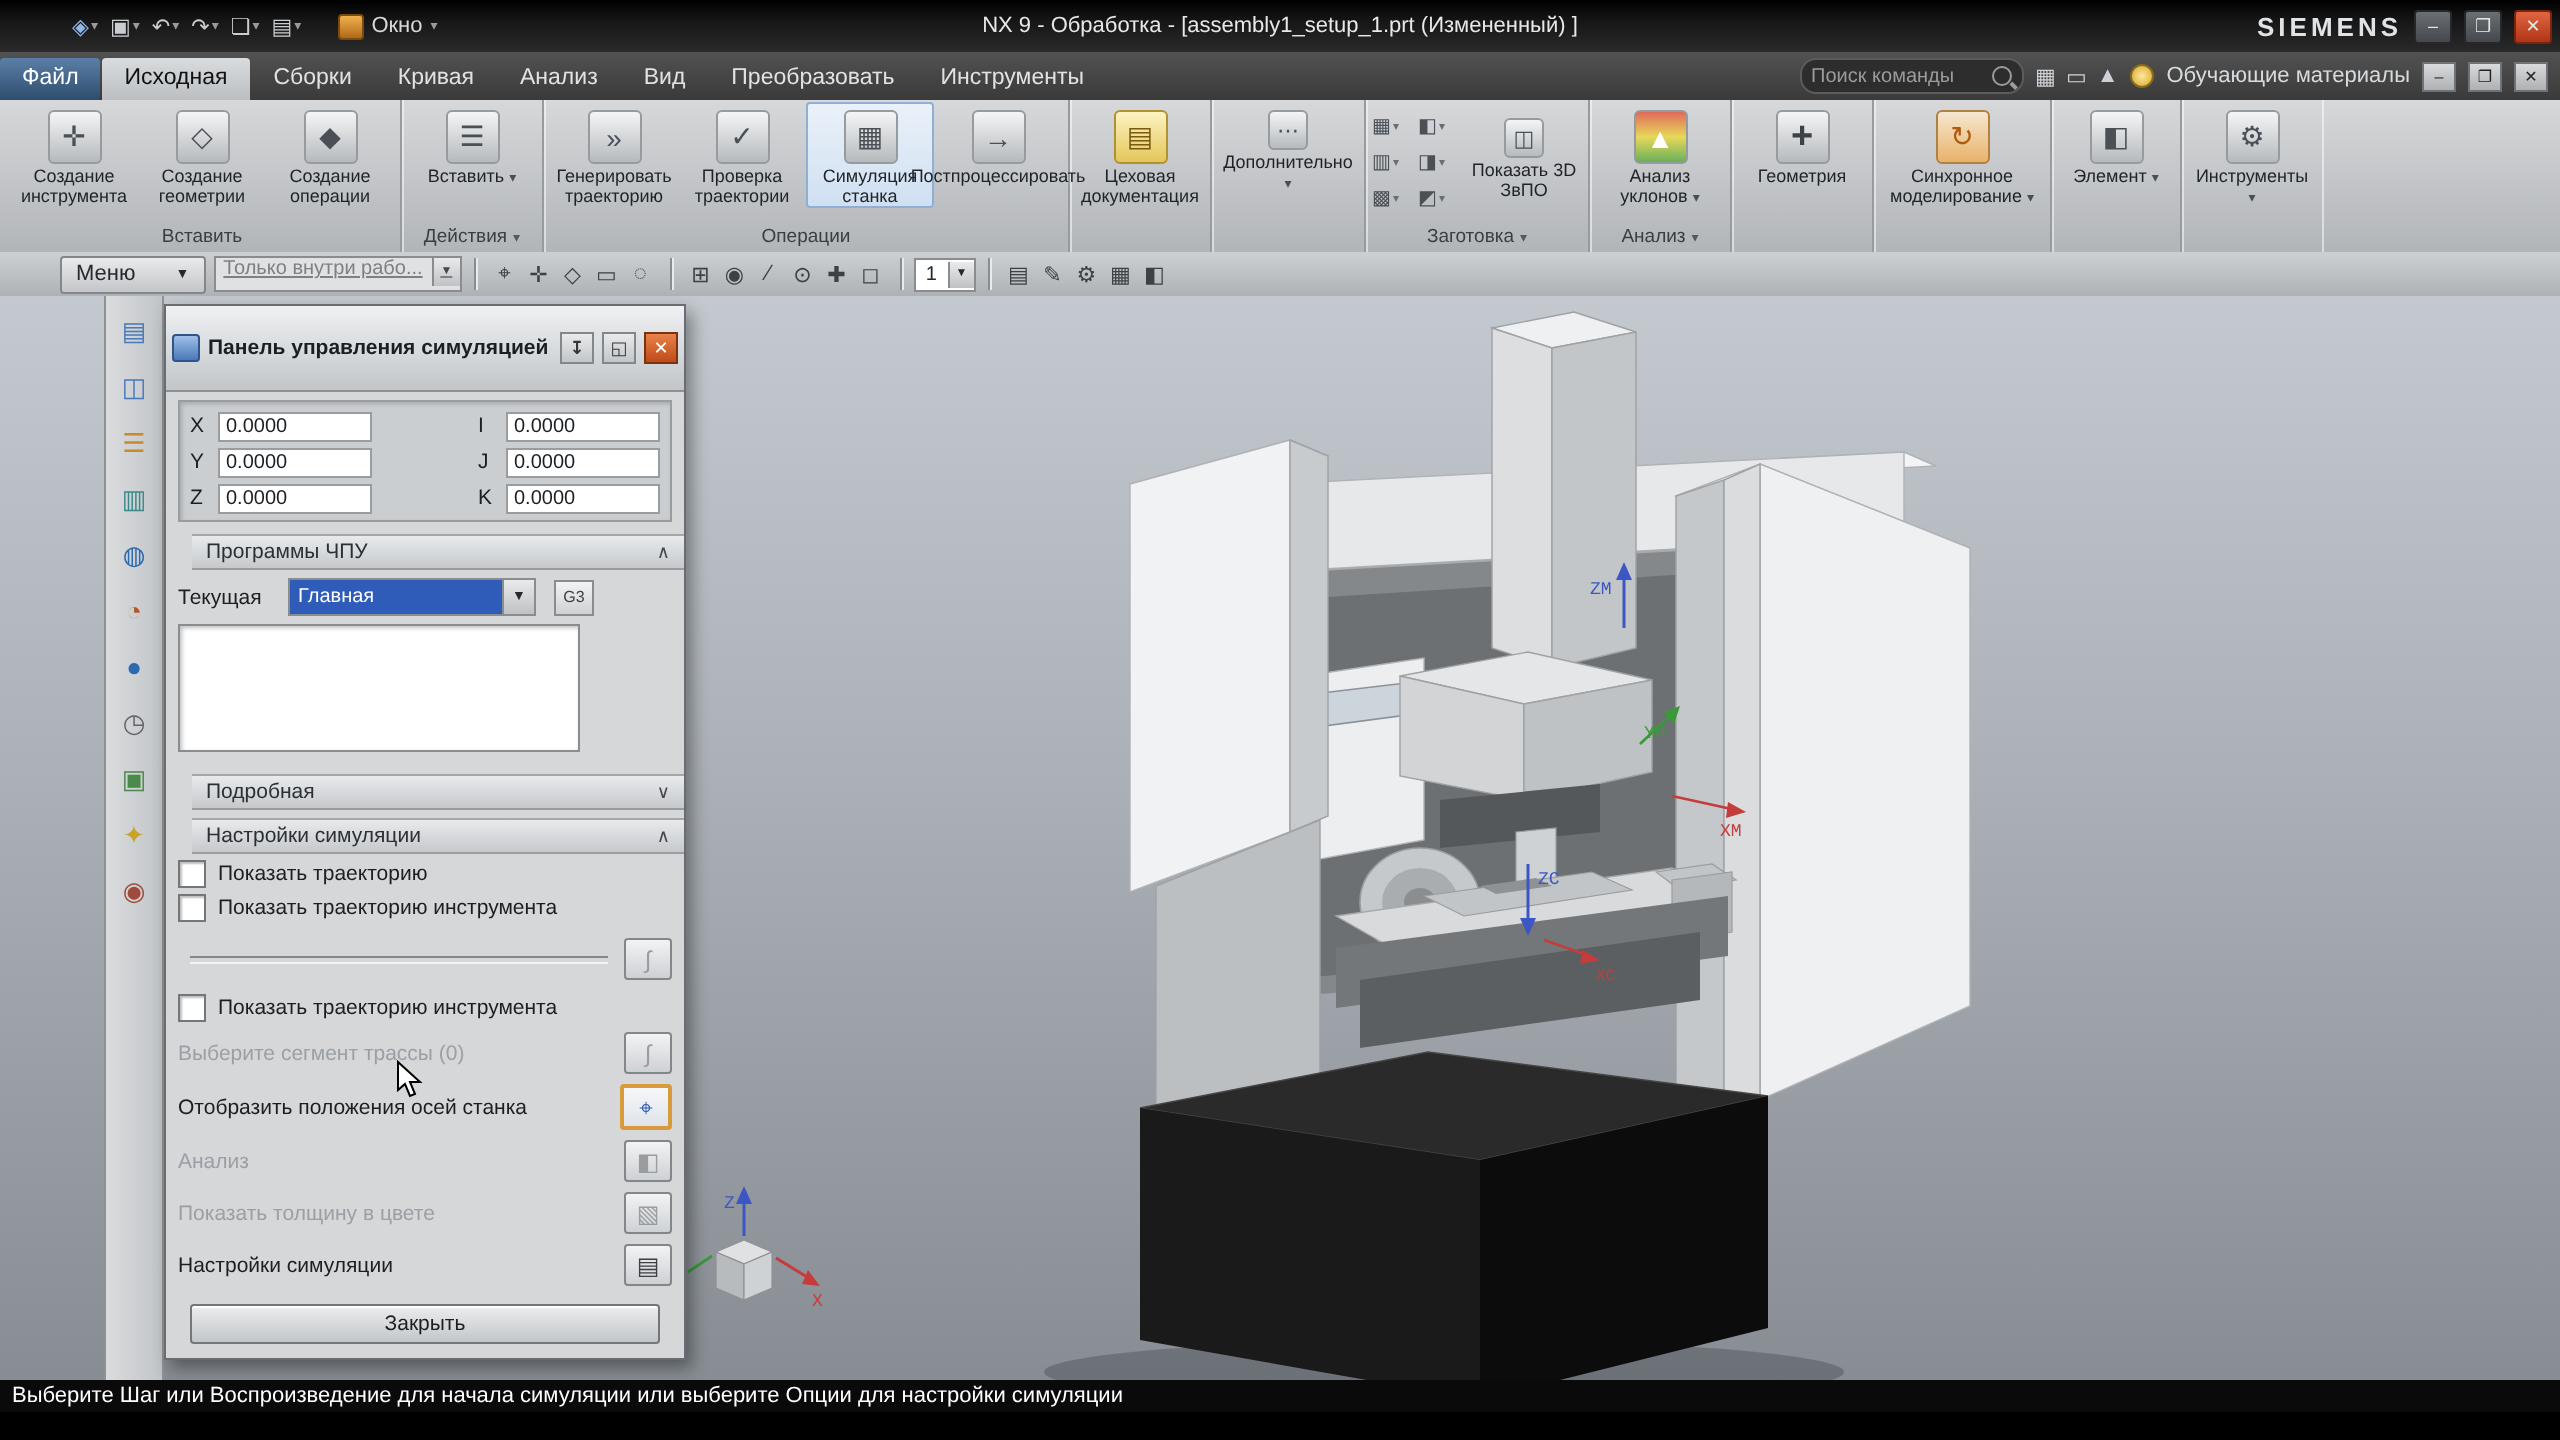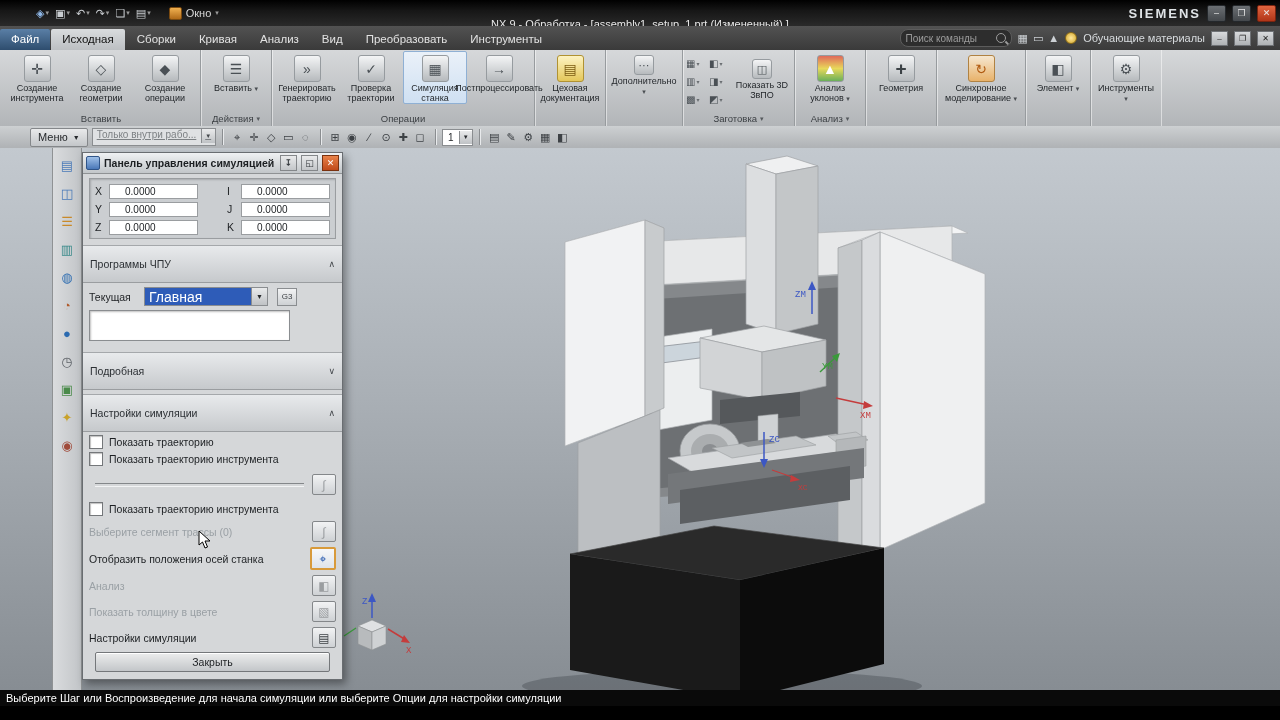--- a/index.html
+++ b/index.html
@@ -8,21 +8,21 @@
   .abs{position:absolute;}
   
   .titlebar{top:0;left:0;right:0;height:26px;background:linear-gradient(#000 0%,#161616 40%,#2a2a2a 100%);
             display:flex;align-items:center;color:#d8d8d8;font-size:11px;}
   .qa{display:flex;align-items:center;gap:2px;margin-left:34px;}
   .qa-item{display:flex;align-items:center;height:18px;padding:0 2px;}
   .qa-item .g{font-size:11px;}
   .qa-item .c{font-size:7px;color:#9a9a9a;margin-left:1px;}
   .win-menu{display:flex;align-items:center;gap:4px;margin-left:10px;padding:2px 6px;}
   .win-menu .ico{width:11px;height:11px;background:linear-gradient(#f0b050,#b06a18);border:1px solid #7a4a10;border-radius:2px;}
-  .tb-title{left:0;right:0;top:11px;height:26px;display:flex;align-items:center;justify-content:center;
+  .tb-title{left:0;right:0;top:0;height:26px;display:flex;align-items:center;justify-content:center;
             color:#e8e8e8;font-size:11px;pointer-events:none;}
   .tb-right{margin-left:auto;display:flex;align-items:center;gap:6px;margin-right:4px;}
   .brand{font-size:13px;font-weight:bold;letter-spacing:2px;color:#dfe3e6;}
   .wbtn{width:17px;height:15px;display:flex;align-items:center;justify-content:center;font-size:9px;
         background:linear-gradient(#6b6f73,#44484c);border:1px solid #24282c;color:#e8e8e8;border-radius:2px;}
   .wbtn.close{background:linear-gradient(#e06540,#b03518);border-color:#7a2410;}
   
   .tabrow{top:26px;left:0;right:0;height:24px;background:linear-gradient(#525252,#3a3a3a);
           display:flex;align-items:flex-end;color:#e2e2e2;font-size:11.5px;}
   .tab{padding:4px 11px 5px;margin-right:1px;white-space:nowrap;}
@@ -57,21 +57,21 @@
   .ricon.plus{font-size:19px;font-weight:bold;color:#3c4246;}
   .rlabel{font-size:9px;line-height:10px;text-align:center;color:#1f2327;}
   .rlabel .c{font-size:7px;color:#4a4e52;}
   .sicons{display:grid;grid-template-columns:repeat(2,22px);grid-auto-rows:17px;gap:1px;padding-top:4px;margin-right:2px;}
   .sico{display:flex;align-items:center;font-size:10px;color:#4a5055;gap:1px;}
   .sico .c{font-size:6px;color:#6a6e72;}
   .show3d{display:flex;flex-direction:column;align-items:center;width:58px;padding-top:8px;}
   
   .toolbar{top:126px;left:0;right:0;height:22px;background:linear-gradient(#cdd0d2,#afb2b5);
            border-bottom:1px solid #74777a;display:flex;align-items:center;gap:4px;padding-left:30px;font-size:11px;color:#26292c;}
-  .menu-btn{display:flex;align-items:center;gap:5px;height:17px;padding:0 7px;background:linear-gradient(#e9eaeb,#c3c6c9);
+  .menu-btn{display:flex;align-items:center;gap:20px;height:17px;padding:0 7px;background:linear-gradient(#e9eaeb,#c3c6c9);
             border:1px solid #84878a;border-radius:2px;}
   .menu-btn .a{font-size:7px;}
   .scope{display:flex;width:118px;height:16px;background:#dfe1e3;border:1px solid #8a8d90;
          color:#7d8184;font-size:10px;padding-left:4px;justify-content:space-between;text-decoration:underline;}
   .scope .ab{width:13px;height:14px;background:linear-gradient(#e9eaeb,#bfc2c5);border-left:1px solid #8a8d90;
              display:flex;align-items:center;justify-content:center;font-size:6px;color:#44484c;}
   .tsep{width:1px;height:16px;background:#8a8d90;box-shadow:1px 0 0 #e8eaec;margin:0 2px;}
   .ticon{width:17px;height:17px;display:flex;align-items:center;justify-content:center;font-size:11px;color:#3d4145;}
   .spin{display:flex;align-items:center;height:15px;background:#fff;border:1px solid #8a8d90;}
   .spin .v{width:16px;text-align:center;font-size:10px;}
@@ -83,39 +83,39 @@
   .machine{position:absolute;inset:0;width:100%;height:100%;}
   
   .resbar{position:absolute;left:52px;top:0;bottom:0;width:28px;background:linear-gradient(90deg,#dadcde,#c2c5c8);
           border-left:1px solid #8f9294;border-right:1px solid #8f9294;display:flex;flex-direction:column;
           align-items:center;padding-top:8px;gap:9px;}
   .res-item{width:20px;height:19px;display:flex;align-items:center;justify-content:center;font-size:13px;}
   
   .panel{position:absolute;left:82px;top:4px;width:259px;height:526px;background:#d5d7d9;border:1px solid #696d71;
          box-shadow:3px 4px 8px rgba(0,0,0,.38);display:flex;flex-direction:column;font-size:10.5px;color:#1c1f22;}
   .ptitle{height:20px;flex:none;background:linear-gradient(#eff1f3,#c2c6c9);border-bottom:1px solid #8f9294;
-          display:flex;align-items:center;gap:4px;padding:0 3px;font-weight:bold;font-size:10.5px;}
+          display:flex;align-items:center;gap:4px;padding:11px 3px;font-weight:bold;font-size:10.5px;}
   .ptitle .dlg{width:12px;height:12px;background:linear-gradient(#9fc0e8,#4a78b8);border:1px solid #2f5488;border-radius:2px;}
   .ptitle .t{flex:1;overflow:hidden;white-space:nowrap;}
   .pbtn{width:15px;height:14px;display:flex;align-items:center;justify-content:center;font-size:9px;
         background:linear-gradient(#e9eaeb,#c3c6c9);border:1px solid #84878a;color:#33373b;}
   .pbtn.close{background:linear-gradient(#e8824a,#c04a1a);border-color:#7a3210;color:#fff;}
   .coords{margin:4px 6px 0;border:1px solid #9a9da0;background:#cbced1;padding:3px 5px 2px;box-shadow:inset 1px 1px 2px rgba(0,0,0,.18);}
   .crow{display:flex;align-items:center;height:18px;gap:4px;}
   .crow .ax{width:10px;}
   .crow .val{width:72px;height:13px;background:#fff;border:1px solid #9a9da0;font-size:10px;display:flex;
-             align-items:center;padding-left:15px;}
+             align-items:center;padding-left:3px;}
   .crow .sp{flex:1;}
   .sechdr{margin-top:6px;height:16px;flex:none;background:linear-gradient(#e8eaec,#c6c9cc);border-top:1px solid #a5a8ab;
-          border-bottom:1px solid #9a9da0;display:flex;align-items:center;padding:10px 7px;justify-content:space-between;color:#2c3034;}
+          border-bottom:1px solid #9a9da0;display:flex;align-items:center;padding:0 7px;justify-content:space-between;color:#2c3034;margin-left:13px;}
   .sechdr .ch{font-size:9px;color:#44484c;}
   .currow{display:flex;align-items:center;gap:5px;padding:4px 6px 0;}
   .currow .lbl{width:50px;}
   .dd{display:flex;width:122px;height:17px;background:#fff;border:1px solid #8a8d90;}
-  .dd .sel{flex:1;background:#2e5cb8;color:#fff;display:flex;align-items:center;padding-left:4px;font-size:14px;}
+  .dd .sel{flex:1;background:#2e5cb8;color:#fff;display:flex;align-items:center;padding-left:4px;font-size:10px;}
   .dd .ab{width:15px;background:linear-gradient(#e9eaeb,#bfc2c5);border-left:1px solid #8a8d90;display:flex;
           align-items:center;justify-content:center;font-size:7px;color:#26292c;}
   .gbtn{width:18px;height:16px;margin-left:4px;background:linear-gradient(#f2f3f4,#ced1d4);border:1px solid #8a8d90;
         display:flex;align-items:center;justify-content:center;font-size:8px;color:#3d4145;}
   .listbox{margin:4px 52px 0 6px;height:62px;background:#fff;border:1px solid #8a8d90;
            box-shadow:inset 1px 1px 2px rgba(0,0,0,.25);}
   .cbrow{display:flex;align-items:center;gap:6px;padding:3px 6px 0;}
   .cb{width:12px;height:12px;flex:none;background:#fff;border:1px solid #74777a;box-shadow:inset 1px 1px 1px rgba(0,0,0,.25);}
   .sliderrow{display:flex;align-items:center;gap:8px;padding:8px 6px 0;}
   .track{flex:1;height:2px;border-top:1px solid #84878a;border-bottom:1px solid #f2f3f4;margin-left:6px;}

